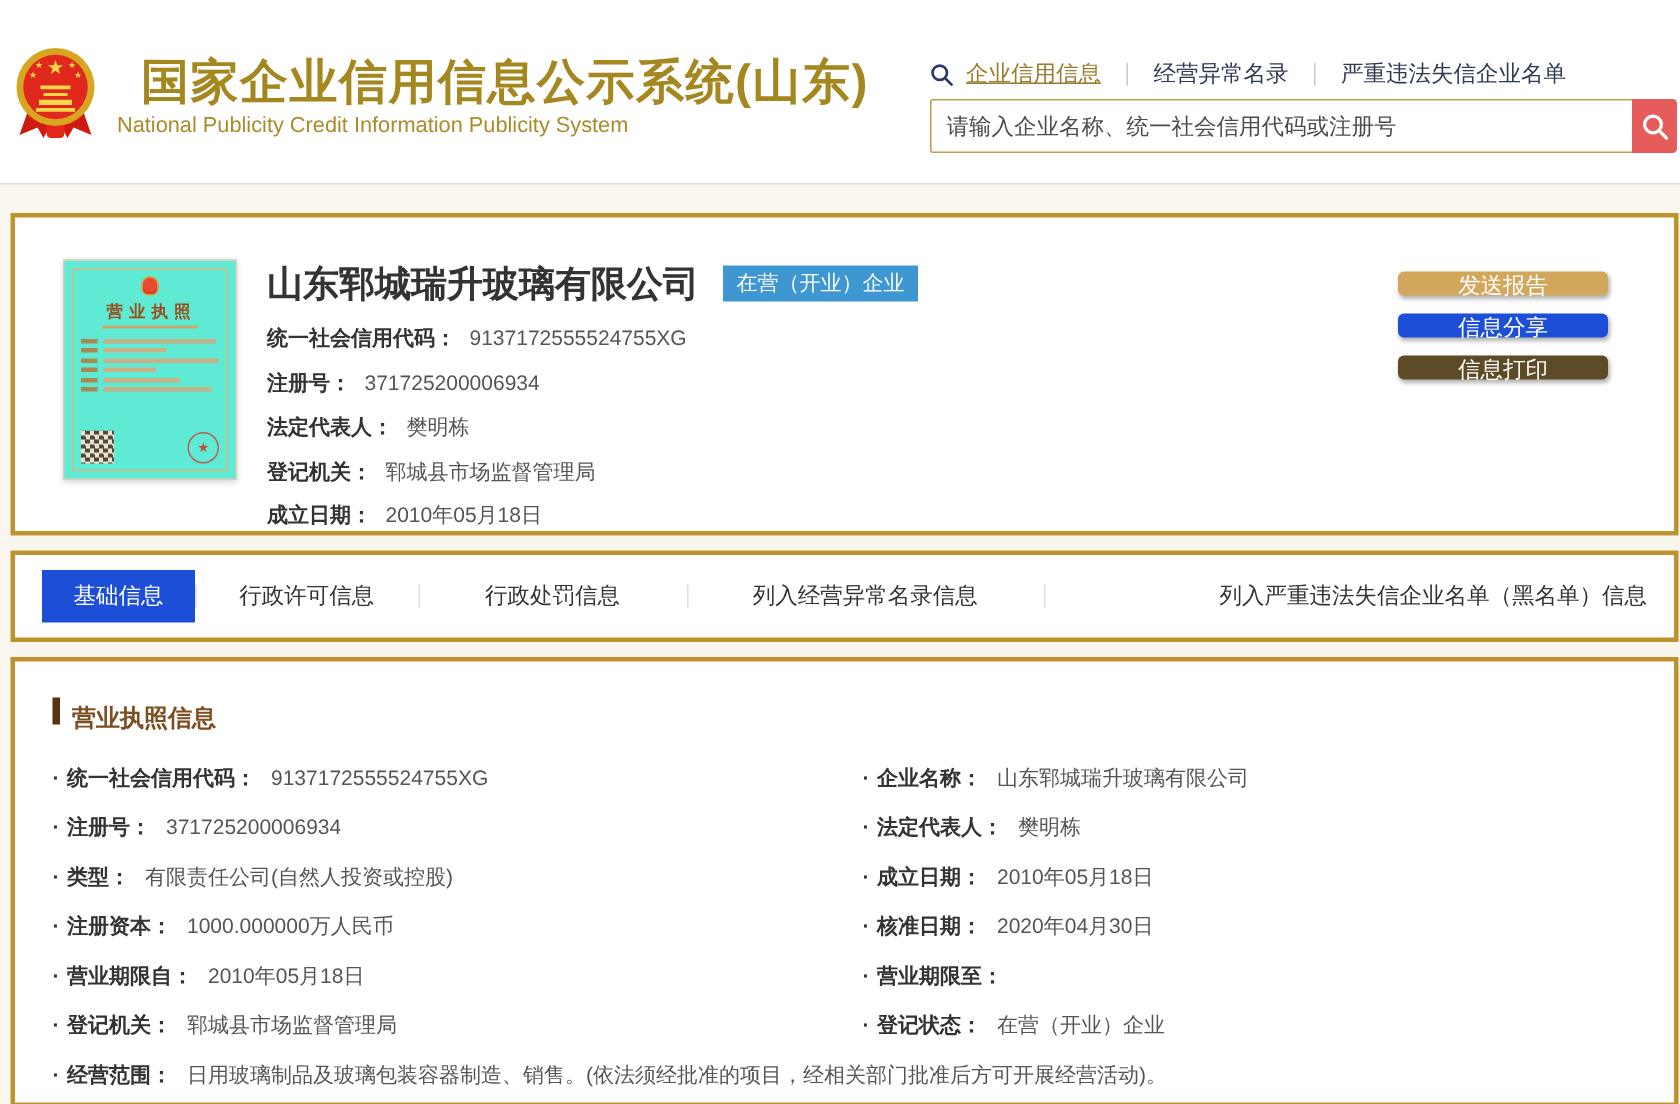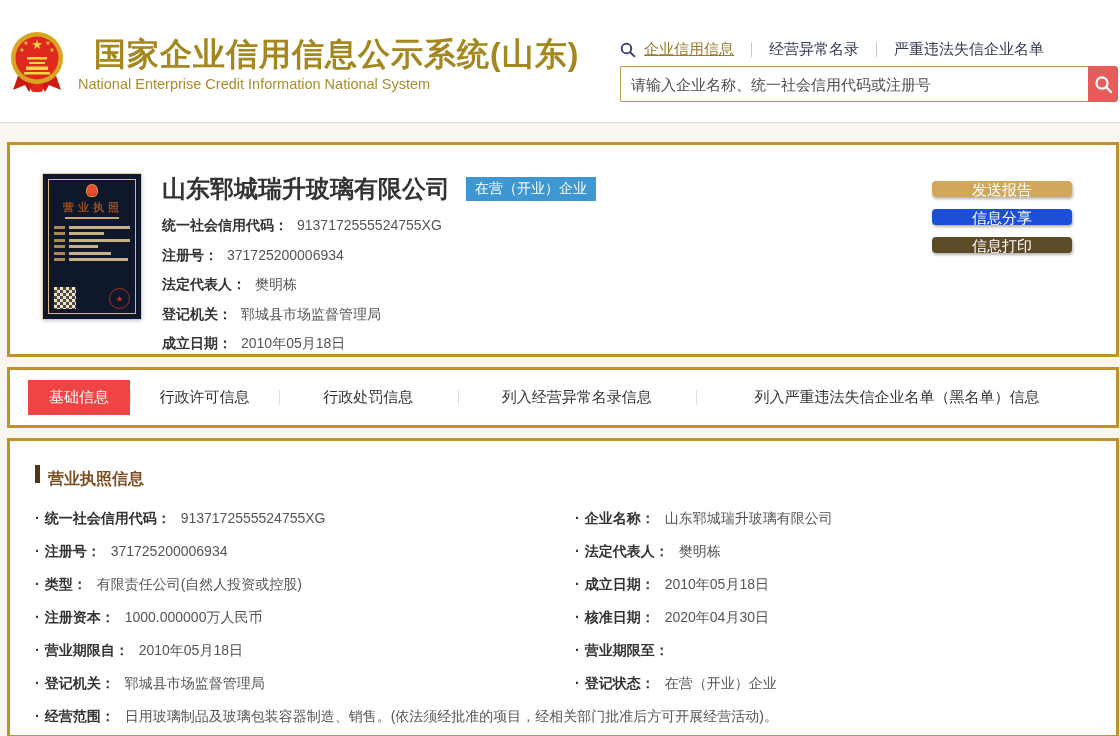--- a/index.html
+++ b/index.html
@@ -27,21 +27,21 @@
   .search-input::placeholder { color:#4c4c4c; }
   .search-btn { width:30px; height:36px; background:#e65c5b; border:none;
     border-radius:0 3px 3px 0; cursor:pointer; display:flex; align-items:center; justify-content:center; }
 
   
   .main { padding-top:19px; }
   .card { background:#fff; border:3px solid #bf922d; margin:0 1px 10px 7px; }
 
   
   .company-card { height:215px; display:flex; padding:28px 16px 0 32px; }
-  .license { width:100px; height:147px; background:#0f172a; border:1px solid #ddd0b4;
+  .license { width:116px; height:147px; background:#5eead4; border:1px solid #ddd0b4;
     box-shadow:0 1px 4px rgba(0,0,0,0.18); padding:5px; cursor:pointer; flex-shrink:0; }
   .license-inner { height:100%; border:1px solid #d9b97a; padding:4px 5px; display:flex; flex-direction:column; }
   .lic-emblem { width:12px; height:13px; background:radial-gradient(circle at 50% 40%, #e84a32 55%, #c21d10 100%);
     border-radius:50% 50% 40% 40%; margin:0 auto; border:1px solid #d9a43c; }
   .lic-title { text-align:center; font-size:11px; font-weight:bold; color:#9c4f1c;
     letter-spacing:4px; margin:3px 0 2px 2px; white-space:nowrap; }
   .lic-subline { height:2px; background:#caa96a; width:70%; margin:0 auto 3px; }
   .lic-row { display:flex; gap:4px; margin-top:3.5px; align-items:center; }
   .lic-row .k { width:11px; height:3px; background:#a88a50; flex-shrink:0; }
   .lic-row .v { height:3px; background:#c7b187; }
@@ -60,24 +60,24 @@
   .srow .lbl { font-weight:bold; color:#333; white-space:nowrap; }
   .srow .val { color:#555; margin-left:9px; }
 
   .actions { width:140px; flex-shrink:0; display:flex; flex-direction:column; gap:12px; padding-top:8px; margin-right:28px; }
   .action-btn { height:16px; border:none; border-radius:4px; color:#fff; font-size:15px;
     cursor:pointer; box-shadow:1px 2px 3px rgba(0,0,0,0.3);
     font-family:"Liberation Sans","DejaVu Sans",sans-serif; }
 
   
   .tabs-card { height:61px; display:flex; align-items:center; padding:0 18px; }
-  .tab-active { background:#ef4444; color:#fff; font-size:15px; padding:8px 21px; cursor:pointer; white-space:nowrap; }
+  .tab-active { background:#1d4ed8; color:#fff; font-size:15px; padding:8px 21px; cursor:pointer; white-space:nowrap; }
   .tab { text-align:center; font-size:15px; color:#333; cursor:pointer; position:relative; white-space:nowrap; }
   .tab::before { content:""; position:absolute; left:0; top:2px; bottom:2px; width:1px; background:#ddd; }
-  .t2 { flex:1; } .t3 { flex:1.2; } .t4 { flex:1.6; } .t5 { flex:2.7; }
+  .t2 { flex:1; } .t3 { flex:1.2; } .t4 { flex:1.6; } .t5 { flex:2.7;text-align:right; }
 
   
   .details-card { height:300px; margin-bottom:0; }
   .section-title { display:flex; align-items:center; margin:17px 0 6px 25px; }
   .section-bar { width:5px; height:18px; background:#5a3214; margin-right:8px; }
   .section-text { font-size:16px; font-weight:bold; color:#7d4e22;margin-top:11px; }
   .detail-grid { display:grid; grid-template-columns:1fr 1fr; padding:6px 25px 0; column-gap:24px; }
   .drow { display:flex; align-items:baseline; padding:7.5px 0; font-size:14px; min-width:0; }
   .drow.full { grid-column:1 / 3; }
   .drow::before { content:"\00b7"; font-weight:bold; color:#333; margin-right:5px; }
@@ -100,21 +100,21 @@
       <text x="40" y="15" font-size="6" fill="#f7d64a" text-anchor="middle">★</text>
       <text x="14" y="22" font-size="6" fill="#f7d64a" text-anchor="middle">★</text>
       <text x="44" y="22" font-size="6" fill="#f7d64a" text-anchor="middle">★</text>
       <rect x="19" y="27" width="20" height="2.5" fill="#f7d64a"></rect>
       <rect x="21" y="32" width="16" height="2" fill="#f7d64a"></rect>
       <rect x="18" y="36.5" width="22" height="3.5" fill="#f7d64a"></rect>
       <rect x="16" y="42" width="26" height="2.5" fill="#f7d64a"></rect>
     </svg>
     <div class="brand-text">
       <h1>国家企业信用信息公示系统(山东)</h1>
-      <div class="brand-sub">National Enterprise Credit Information National System</div>
+      <div class="brand-sub">National Publicity Credit Information Publicity System</div>
     </div>
   </div>
 
   <div class="header-right">
     <div class="nav-row">
       <span class="nav-mag">
         <svg width="16" height="16" viewBox="0 0 16 16">
             <circle cx="6.5" cy="6.5" r="4.8" fill="none" stroke="#2b3a67" stroke-width="1.8"></circle>
             <line x1="10.3" y1="10.3" x2="14.4" y2="14.4" stroke="#2b3a67" stroke-width="1.8" stroke-linecap="round"></line>
           </svg>

